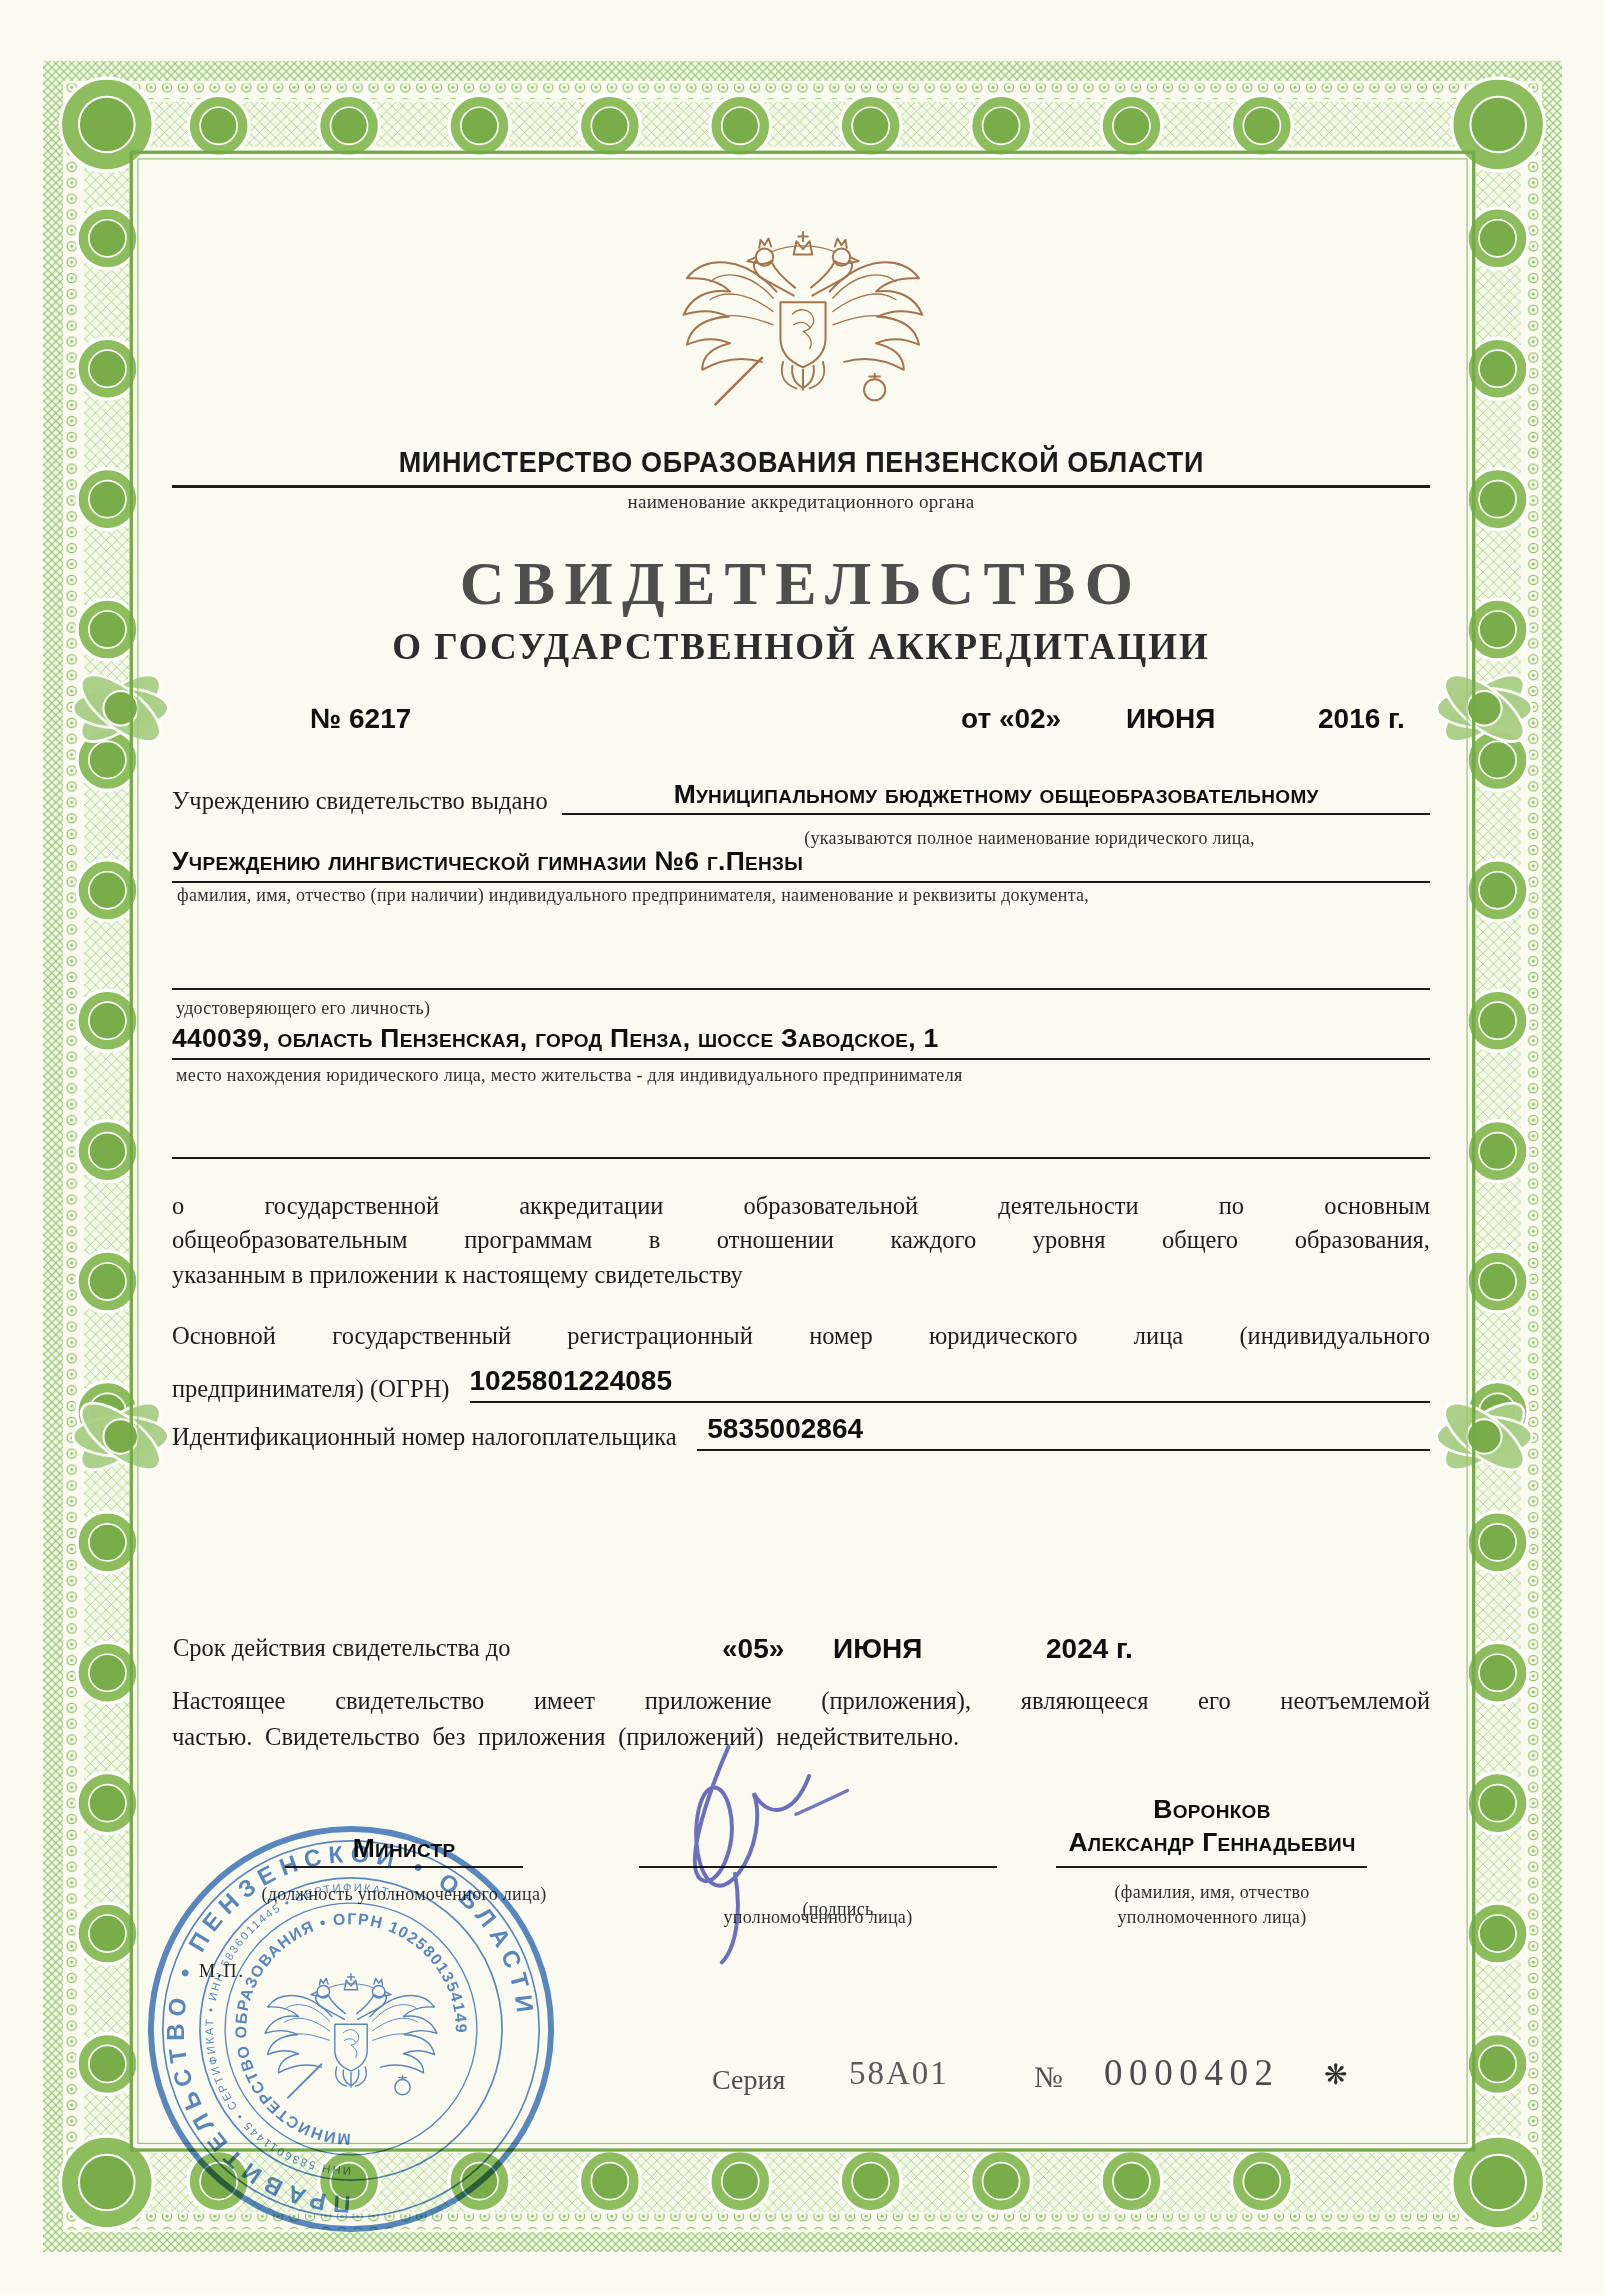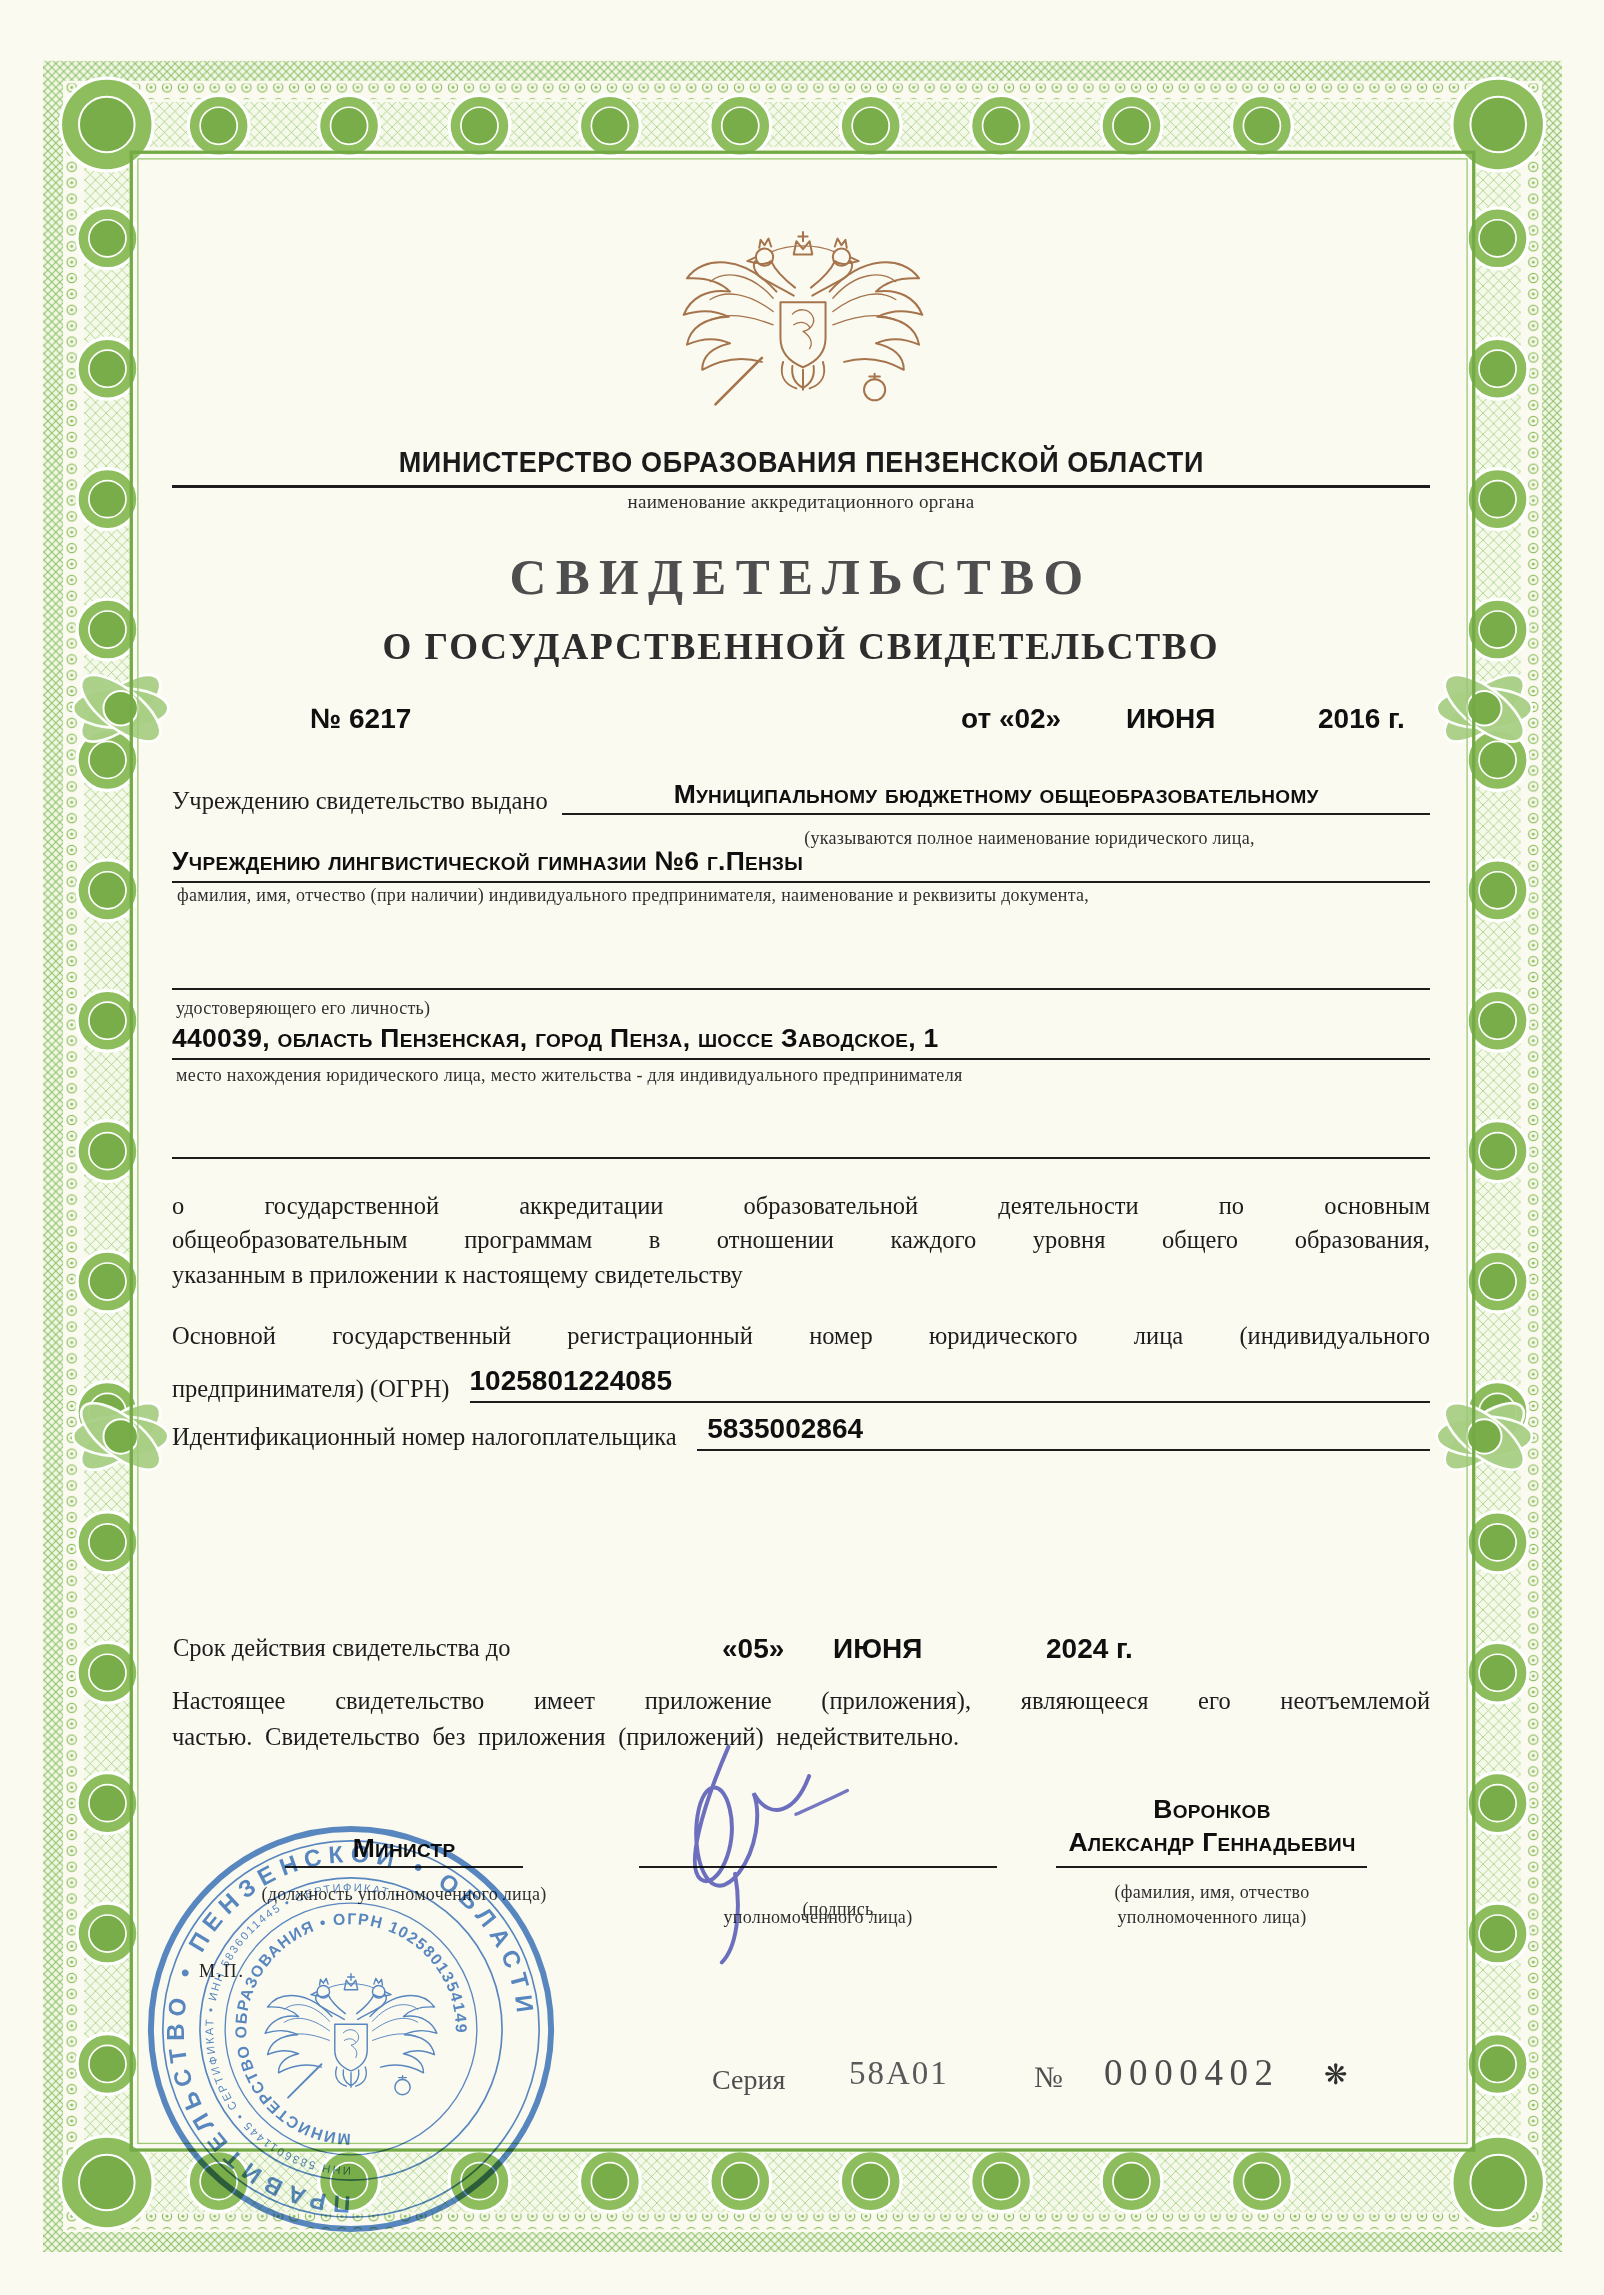--- a/index.html
+++ b/index.html
@@ -229,22 +229,22 @@
   <svg class="abs" style="left:677px; top:199px; color:#a5744c;" width="252" height="225" viewBox="-190 -150 380 280">
     <use href="#dbl-eagle"></use>
   </svg>
 
   <div class="abs ctr" style="left:172px; top:445px; width:1258px;">
     <span class="sans squeeze" style="font-weight:700; font-size:30px; color:#1b1b1b; letter-spacing:0.7px;">МИНИСТЕРСТВО ОБРАЗОВАНИЯ ПЕНЗЕНСКОЙ ОБЛАСТИ</span>
   </div>
   <div class="abs rule" style="left:172px; top:485px; width:1258px;"></div>
   <div class="abs ctr note" style="left:172px; top:491px; width:1258px; font-size:19px;">наименование аккредитационного органа</div>
 
-  <div class="abs ctr serif" style="left:172px; top:548px; width:1258px; font-size:51px; font-weight:700; color:#4e4e4e; letter-spacing:9.3px;">СВИДЕТЕЛЬСТВО</div>
-  <div class="abs ctr serif" style="left:172px; top:625px; width:1258px; font-size:37px; font-weight:700; color:#2d2d2d; letter-spacing:2px;">О ГОСУДАРСТВЕННОЙ СВИДЕТЕЛЬСТВО</div>
+  <div class="abs ctr serif" style="left:172px; top:548px; width:1258px; font-size:62px; font-weight:700; color:#4e4e4e; letter-spacing:9.3px;">СВИДЕТЕЛЬСТВО</div>
+  <div class="abs ctr serif" style="left:172px; top:625px; width:1258px; font-size:37px; font-weight:700; color:#2d2d2d; letter-spacing:2px;">О ГОСУДАРСТВЕННОЙ АККРЕДИТАЦИИ</div>
 
   <div class="abs num" style="left:310px; top:703px;">№ 6217</div>
   <div class="abs num" style="left:961px; top:703px;">от «02»</div>
   <div class="abs num" style="left:1126px; top:703px;">ИЮНЯ</div>
   <div class="abs num" style="left:1318px; top:703px;">2016 г.</div>
 
   <div class="abs" style="left:172px; top:779px; width:1258px; display:flex; align-items:flex-end;">
     <span class="label" style="padding-right:14.6px; white-space:nowrap;">Учреждению свидетельство выдано</span>
     <span class="val uline ctr" style="flex:1; padding-bottom:2.6px;">Муниципальному бюджетному общеобразовательному</span>
   </div>

